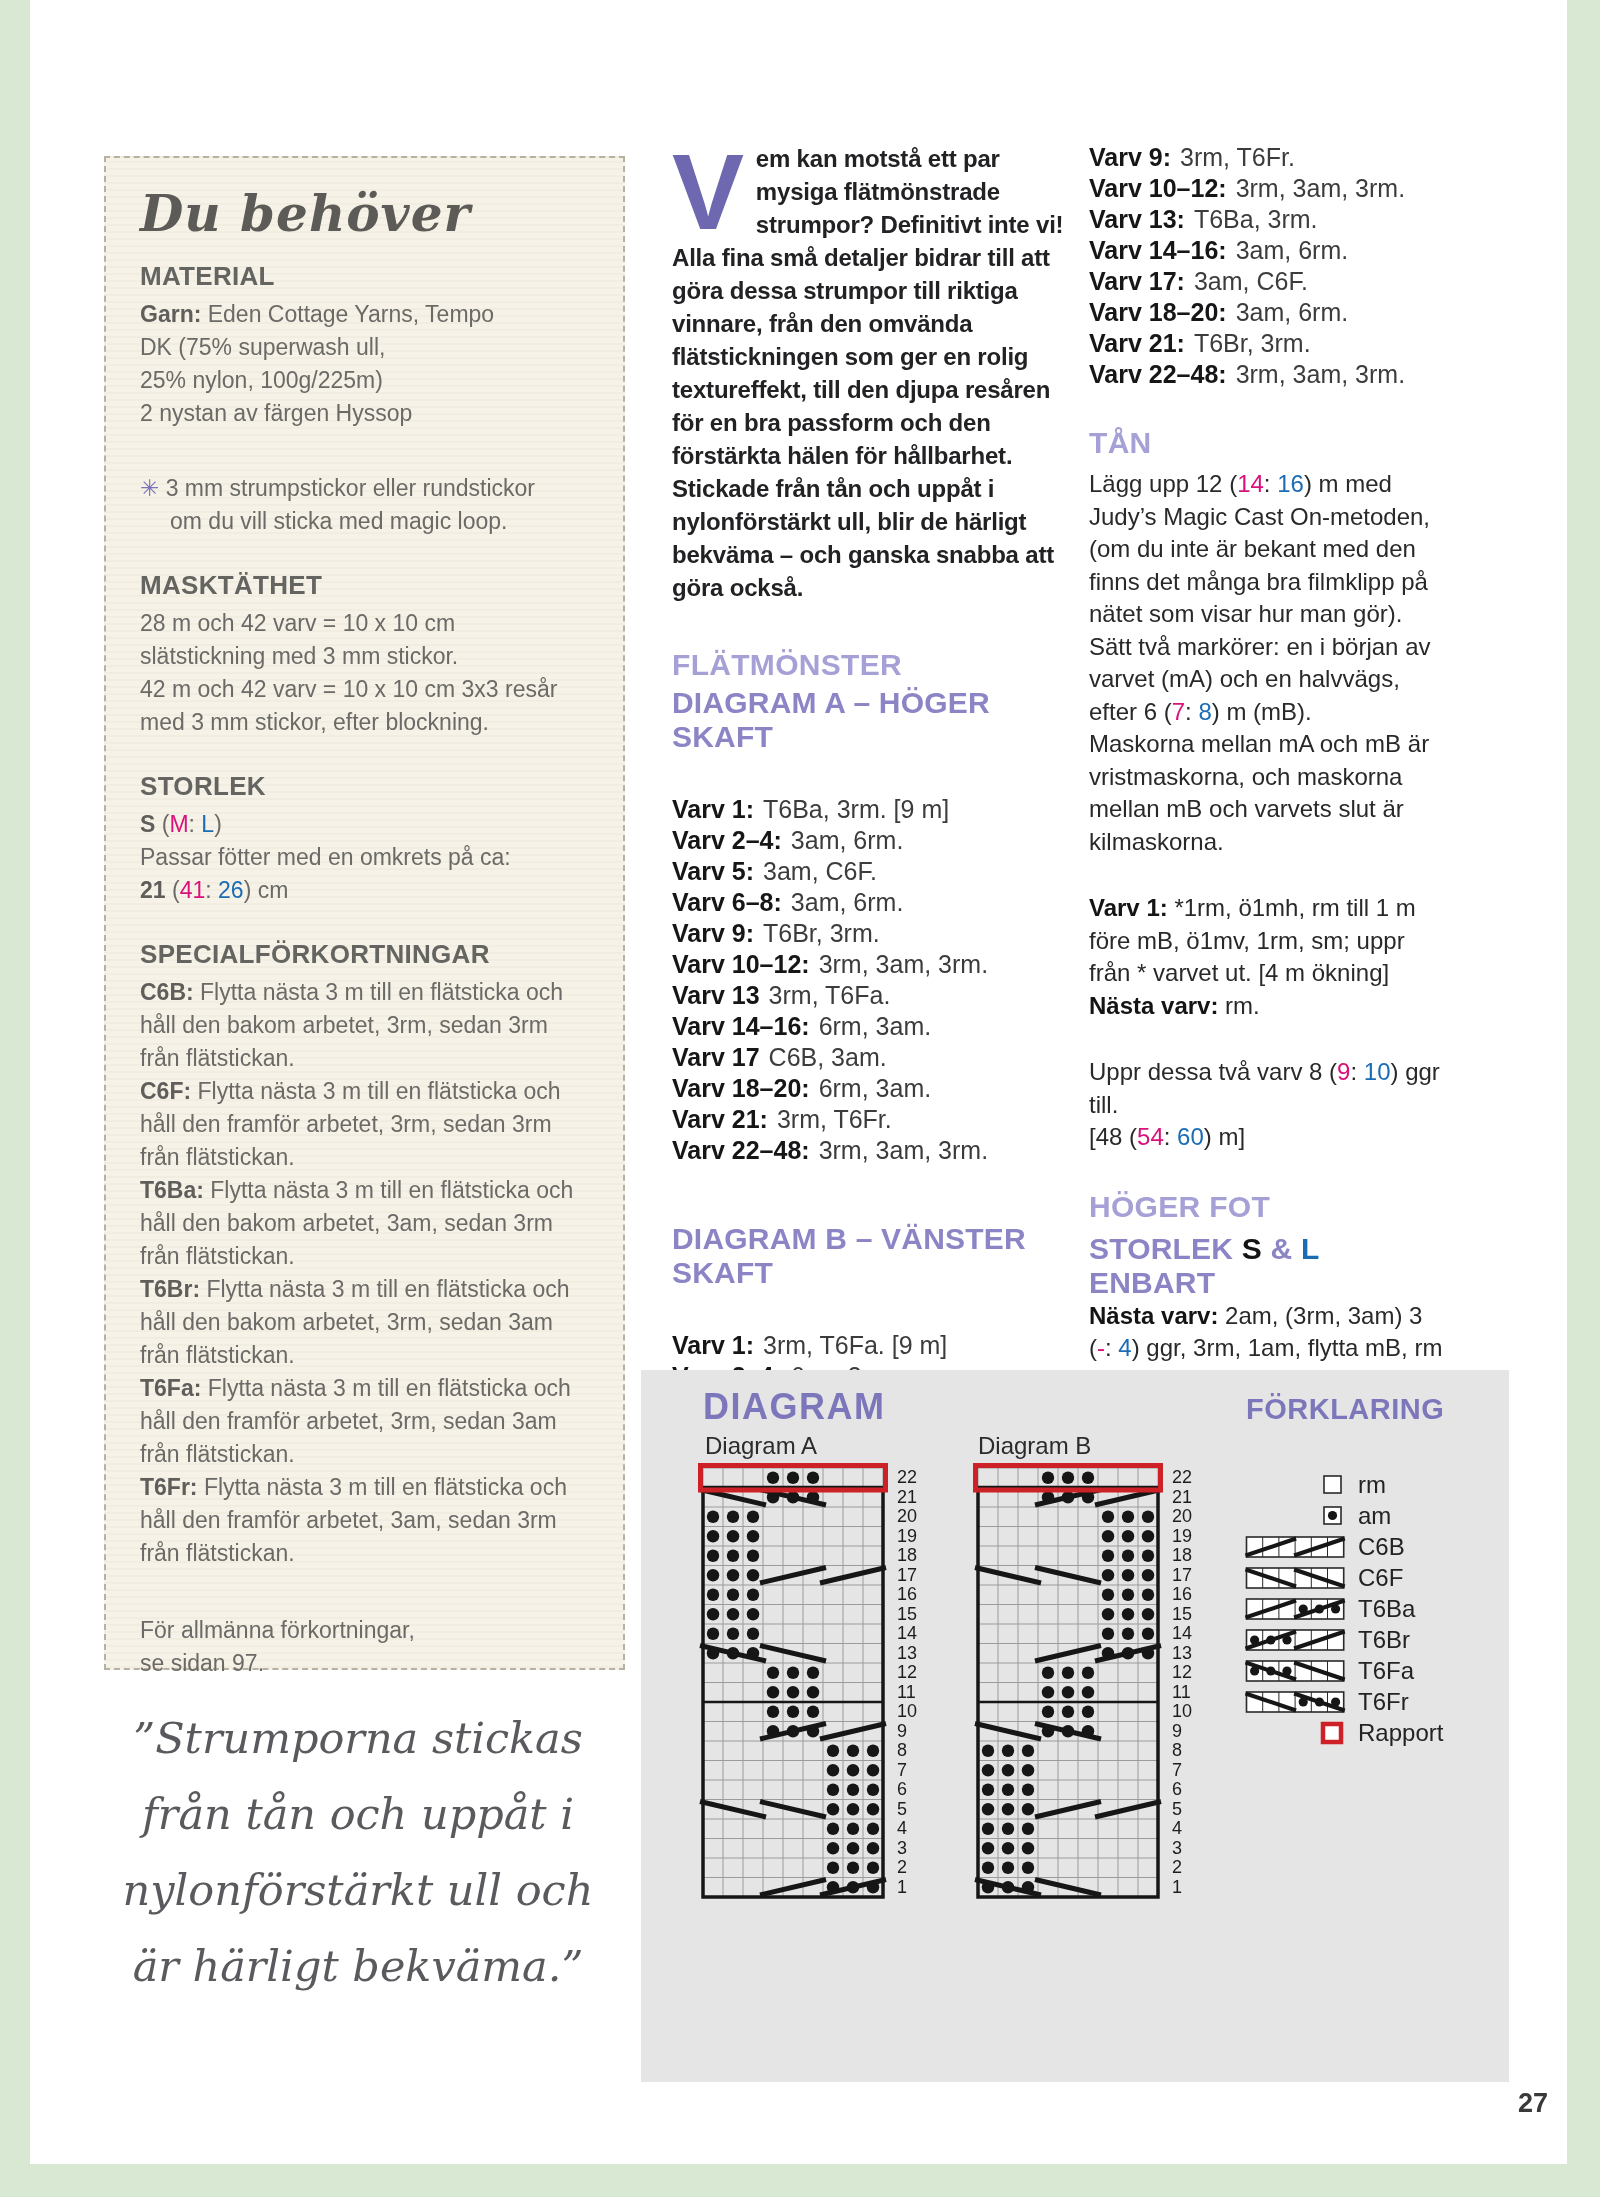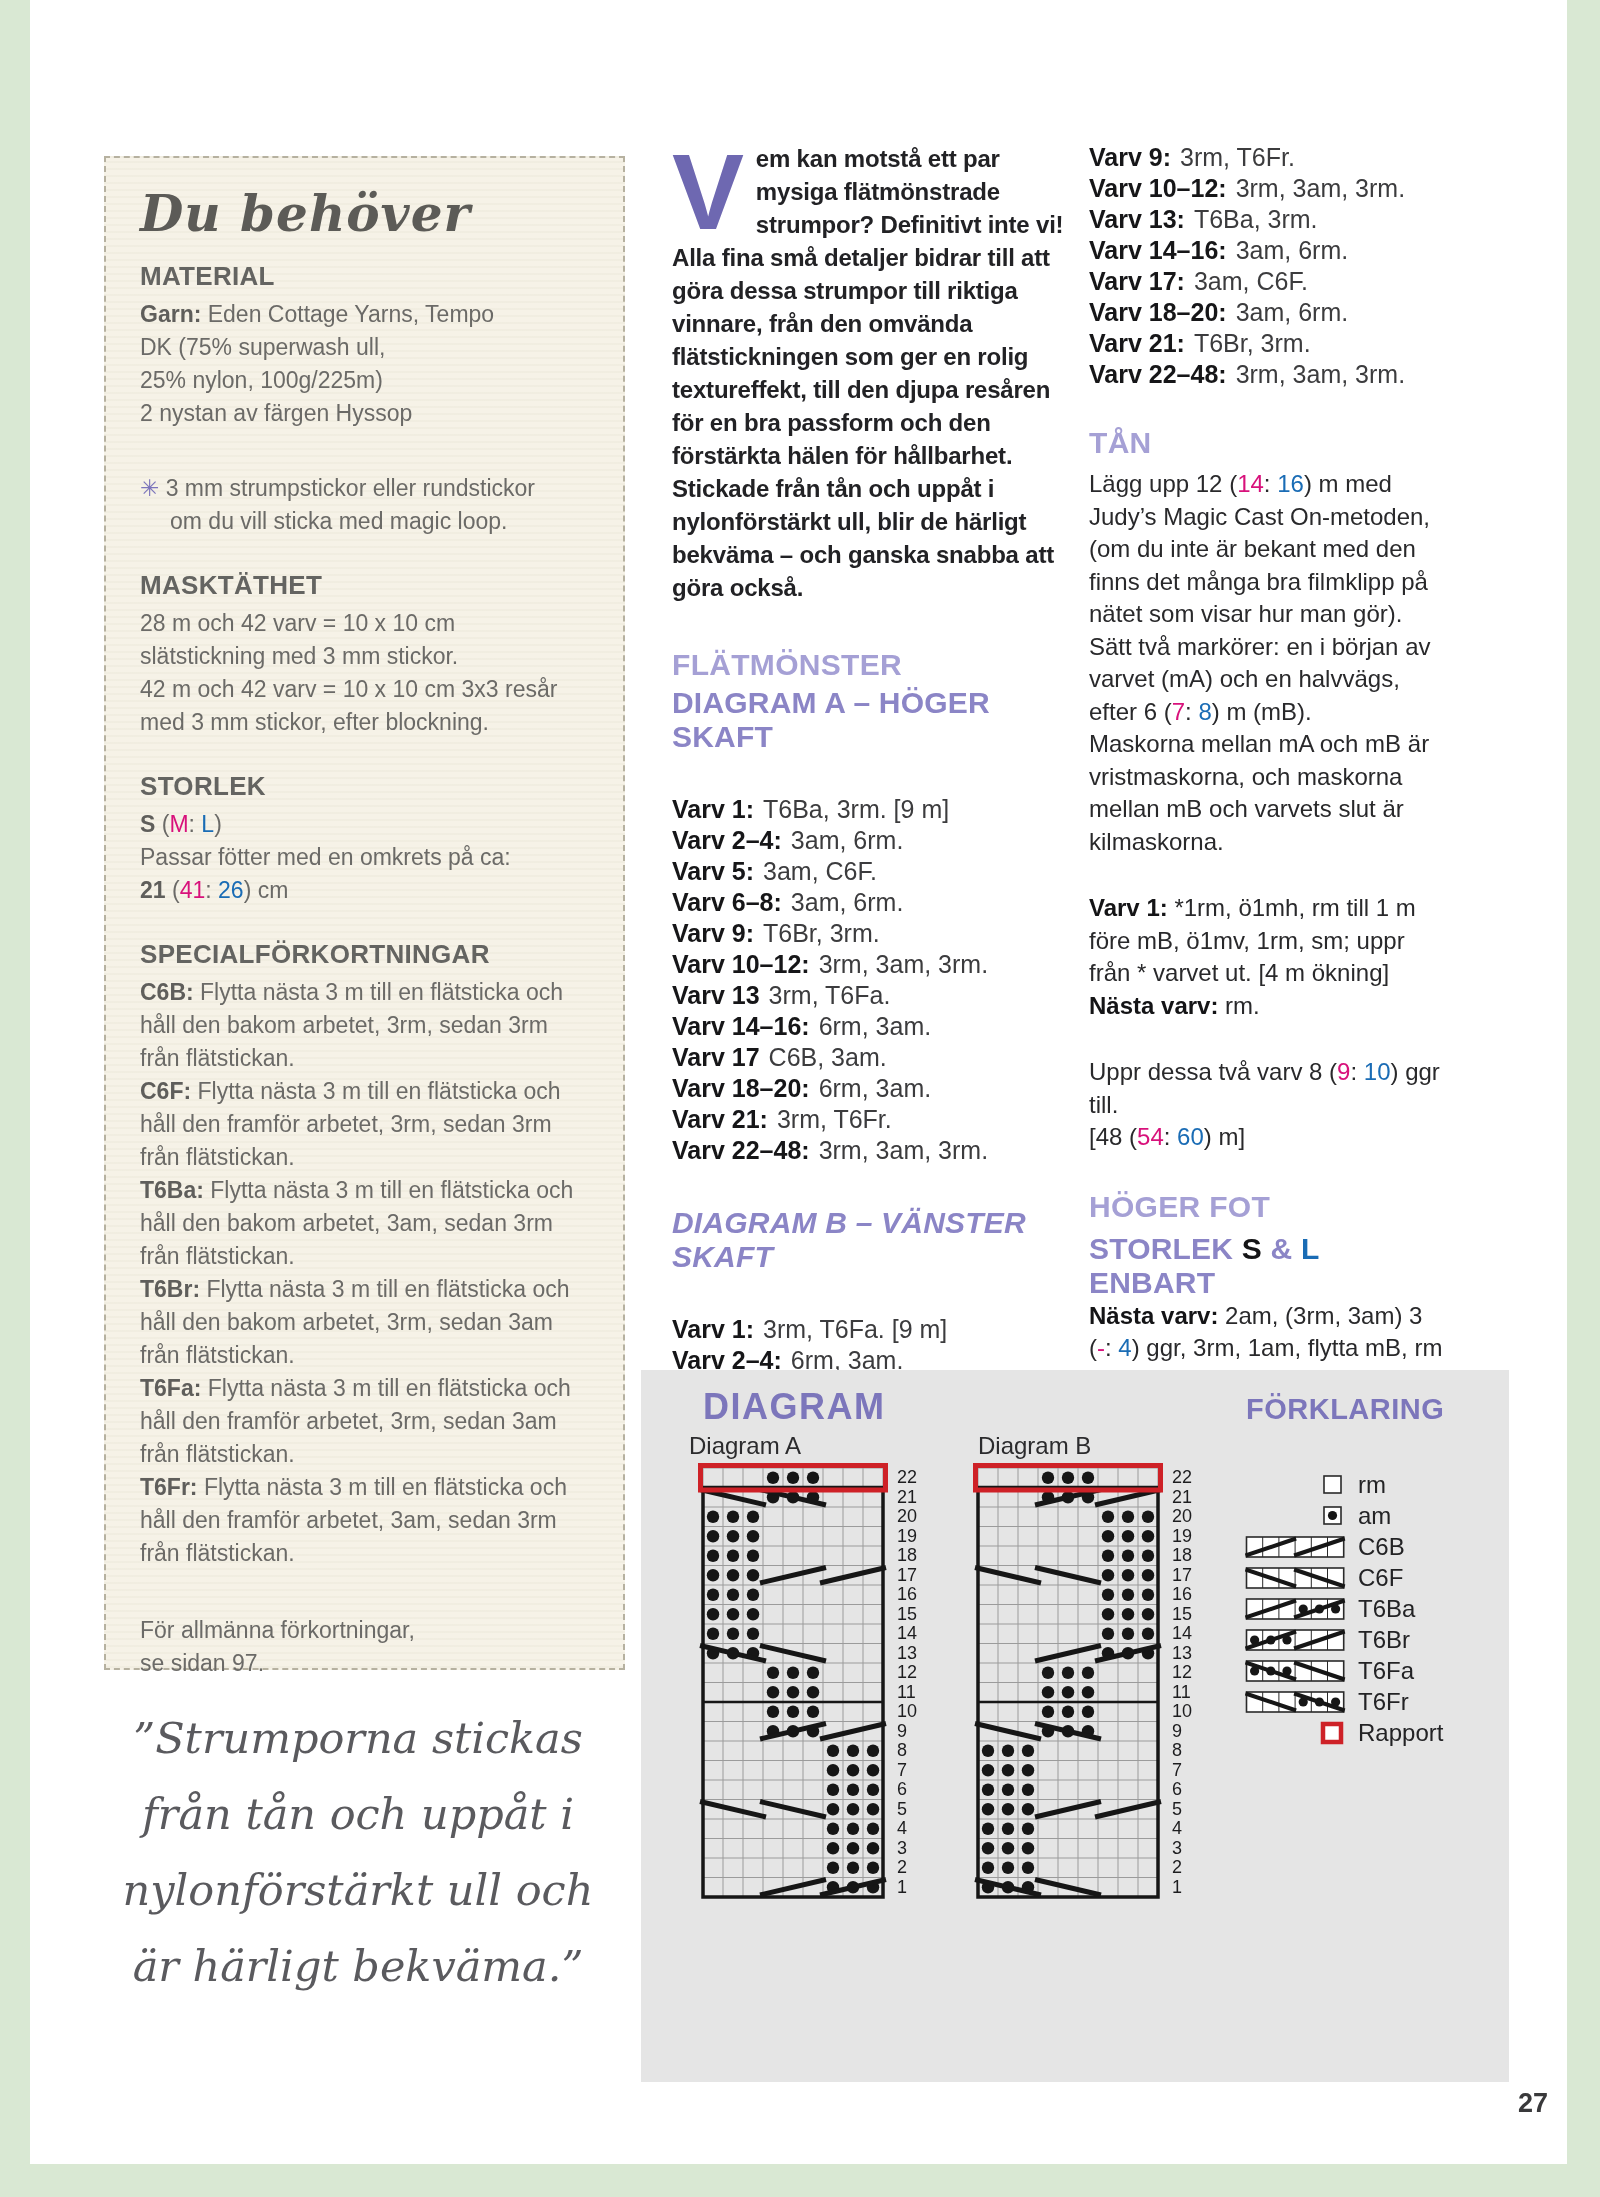--- a/index.html
+++ b/index.html
@@ -32,39 +32,39 @@
   .quote{position:absolute;left:78px;top:1700px;width:560px;text-align:center;
     font-family:"DejaVu Serif",serif;font-style:italic;font-size:43px;line-height:76px;
     color:#5a5a5e;white-space:pre-line;}
 
   
   .col-mid{position:absolute;left:672px;top:142px;width:402px;}
   .intro{font-size:24px;line-height:33px;font-weight:bold;color:#222225;margin:0;letter-spacing:-.2px;}
   .dropcap{float:left;font-size:108px;line-height:88px;color:#6e68b1;font-weight:bold;margin:6px 12px 0 0;}
   .sec-head{font-size:30px;font-weight:bold;color:#a5a0d5;margin:44px 0 4px 0;letter-spacing:.3px;}
   .sub-head{font-size:30px;font-weight:bold;color:#8b85c6;margin:0;letter-spacing:.2px;}
-  .sub-head.gap-top{margin-top:40px;font-style:italic;}
+  .sub-head.gap-top{margin-top:56px;}
   .vlist{margin-top:40px;}
   .vrow{font-size:25px;line-height:31px;color:#3c3c3e;}
   .vlabel{font-weight:bold;color:#161618;margin-right:9px;}
 
   
   .col-right{position:absolute;left:1089px;top:142px;width:356px;}
   .col-right .vlist{margin-top:0;}
   .col-right p{font-size:24px;line-height:32.5px;color:#29292b;margin:0;}
   .col-right p.gap-top{margin-top:34px;}
   .col-right .sec-head{margin:36px 0 8px 0;}
 
   
   .panel{position:absolute;left:641px;top:1370px;width:868px;height:712px;background:#e5e5e5;}
   .panel-head{position:absolute;font-weight:bold;color:#7c76bb;margin:0;}
   .ph-diagram{left:62px;top:16px;font-size:36px;letter-spacing:1.5px;}
   .ph-forklaring{left:605px;top:23px;font-size:29px;letter-spacing:.5px;}
   .chart-label{position:absolute;top:62px;font-size:24px;color:#2b2b2d;}
-  .cl-a{left:48px;}
+  .cl-a{left:64px;}
   .cl-b{left:337px;}
   .chart{position:absolute;top:93px;}
   .chart-a{left:57px;}
   .chart-b{left:332px;}
   .legend{position:absolute;left:603px;top:99px;}
   .lrow{display:flex;align-items:center;height:31px;}
   .lsym{width:102px;display:flex;justify-content:flex-end;align-items:center;margin-right:12px;}
   .llab{font-size:24px;color:#232325;}
   .reading{position:absolute;left:21px;top:566px;width:832px;}
   .reading h4{font-size:25px;font-weight:bold;color:#7c76bb;margin:0 0 10px 0;letter-spacing:.2px;}

